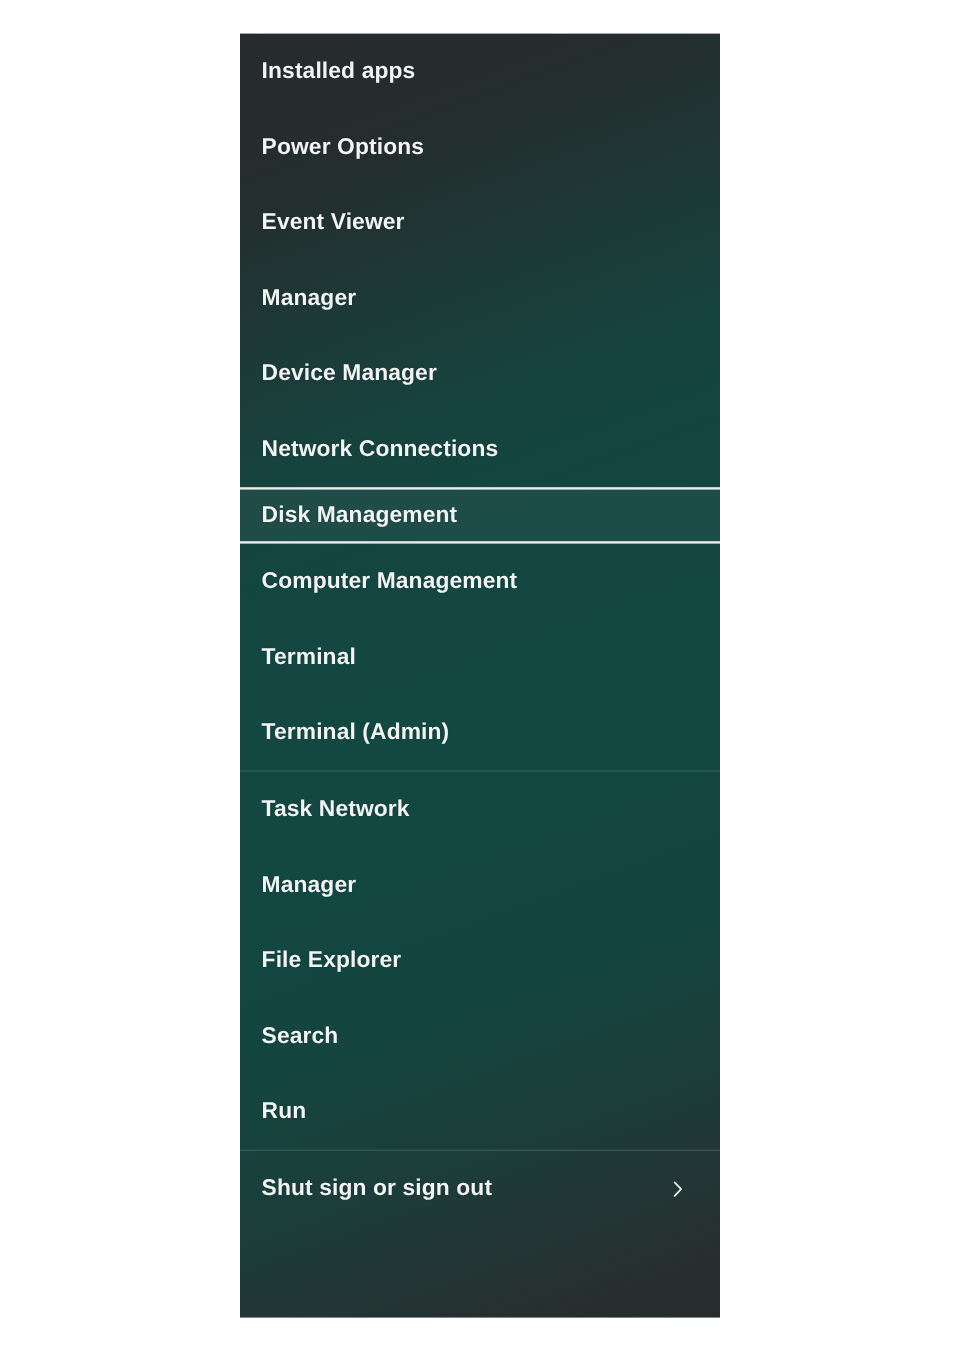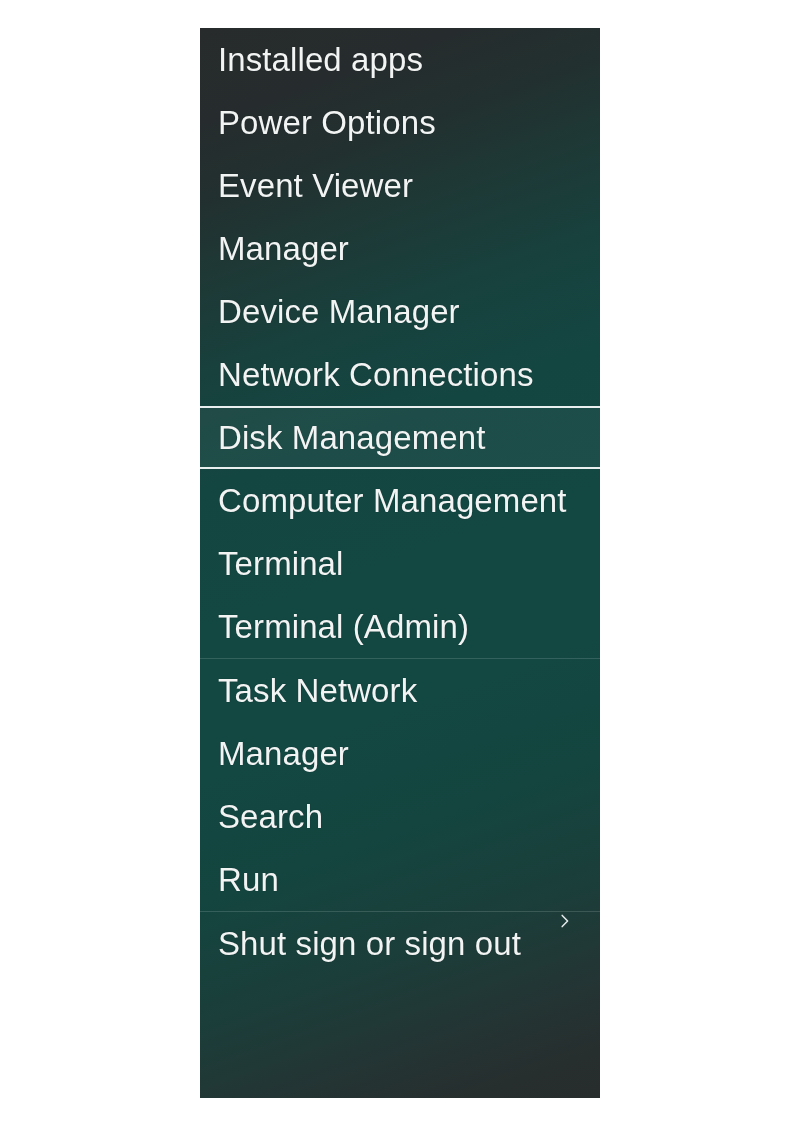--- a/index.html
+++ b/index.html
@@ -46,42 +46,43 @@
 
   .menu-group {
     display: block;
   }
 
   .menu-item {
     position: relative;
     height: 63px;
     line-height: 63px;
     padding: 0 18px 0 18px;
-    font-size: 33px;
-    font-weight: 400;
+    font-size: 19px;
+    font-weight: 700;
     letter-spacing: 0.1px;
     color: #f2f4f4;
     white-space: nowrap;
     box-sizing: border-box;
     display: flex;
+    align-items: center;
     justify-content: space-between;
     cursor: default;
   }
 
   .menu-item .label {
     display: block;
     text-shadow: 0 0 1px rgba(0,0,0,0.35);
   }
 
   
   .menu-item.focused {
     border-top: 2px solid #e9eeee;
     border-bottom: 2px solid #e9eeee;
     background: rgba(255,255,255,0.045);
-    height: 63px;
+    height: 47px;
     line-height: 59px;
   }
 
   
   .separator {
     height: 1px;
     width: 100%;
     background: rgba(225,235,235,0.16);
   }
 
@@ -138,20 +139,23 @@
     </div>
     <div class="separator"></div>
     <div class="menu-group">
       <div class="menu-item">
         <span class="label">Task Network</span>
       </div>
       <div class="menu-item">
         <span class="label">Manager</span>
       </div>
       <div class="menu-item">
+        <span class="label">File Explorer</span>
+      </div>
+      <div class="menu-item">
         <span class="label">Search</span>
       </div>
       <div class="menu-item">
         <span class="label">Run</span>
       </div>
     </div>
     <div class="separator"></div>
     <div class="menu-group">
       <div class="menu-item">
         <span class="label">Shut sign or sign out</span>

